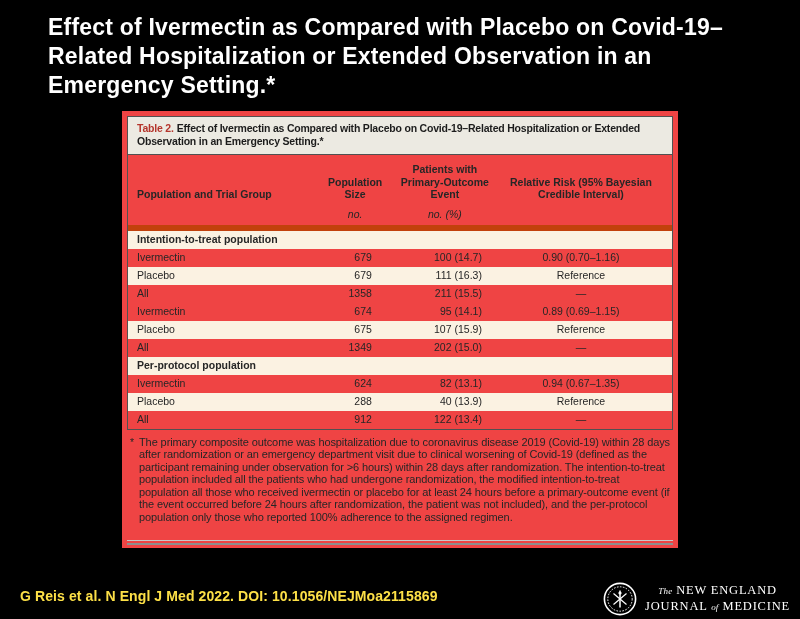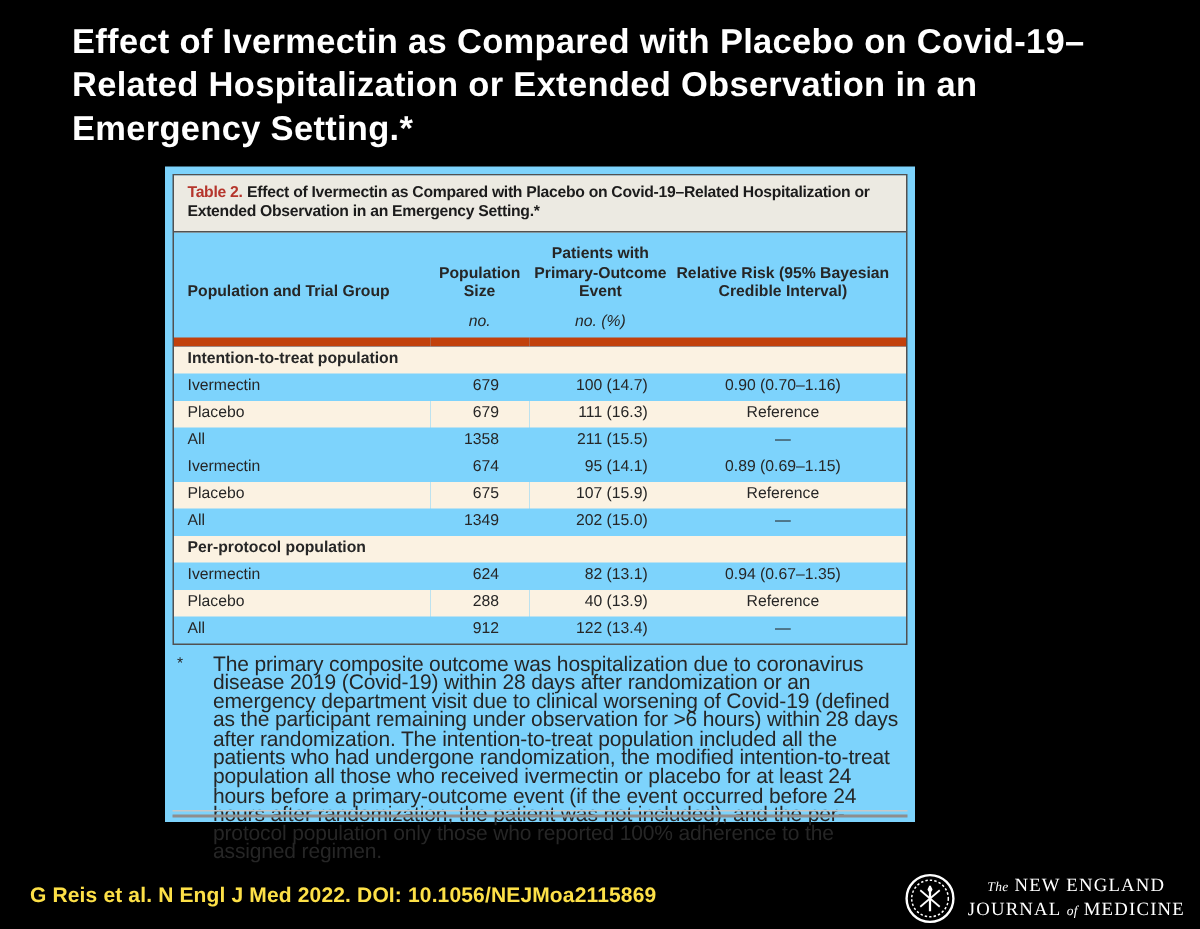--- a/index.html
+++ b/index.html
@@ -4,22 +4,22 @@
 <style>
   html,body{margin:0;padding:0;background:#000;}
   .stage{position:relative;width:800px;height:619px;background:#000;overflow:hidden;
          font-family:"Liberation Sans",sans-serif;}
 
   
   .page-title{position:absolute;left:48px;top:13px;color:#fff;font-weight:bold;
               font-size:23px;line-height:29px;letter-spacing:.2px;white-space:nowrap;}
 
   
-  .panel{position:absolute;left:110px;top:111px;width:500px;height:437px;
-         background:#7dd3fc;box-sizing:border-box;padding:5px;}
+  .panel{position:absolute;left:122px;top:111px;width:556px;height:437px;
+         background:#ef4444;box-sizing:border-box;padding:5px;}
 
   .tablebox{border:1.5px solid #515151;}
 
   .tcaption{background:#ECEAE2;border-bottom:1.5px solid #515151;
             padding:5px 9px 6px 9px;font-size:10.5px;font-weight:bold;
             line-height:13px;color:#1c1c1c;letter-spacing:-.2px;}
   .tlabel{color:#B5352C;margin-right:3px;}
 
   table{width:100%;border-collapse:collapse;table-layout:fixed;color:#262626;}
   th,td{font-size:10.5px;overflow:hidden;}
@@ -33,21 +33,21 @@
   td.g{text-align:left;padding-left:9px;}
   td.n2{text-align:right;padding-right:20px;}
   td.n3{text-align:right;padding-right:16px;}
   td.rr{text-align:center;}
   tr.sec td{font-weight:bold;background:#FBF2E2;}
   tr.sec.first td{border-top:6px solid #c2410c;}
   tr.beige td{background:#FBF2E2;}
 
   .footnote{display:flex;margin:6px 2px 0 3px;color:#262626;}
   .fn-marker{width:9px;flex:none;font-size:10.5px;line-height:12.6px;}
-  .fn-text{flex:1;font-size:14px;line-height:12.6px;letter-spacing:-.1px;margin-left:15px;}
+  .fn-text{flex:1;font-size:11px;line-height:12.6px;letter-spacing:-.1px;}
 
   .bottomrule{position:absolute;left:5px;right:5px;bottom:3px;height:2px;
               border-top:1px solid #C8C8C8;border-bottom:2px solid #8E8E8E;}
 
   
   .citation{position:absolute;left:20px;top:588px;color:#fde047;font-weight:bold;
             font-size:14px;letter-spacing:.1px;}
   .brand{position:absolute;right:10px;top:582px;display:flex;align-items:center;
          gap:8px;color:#fff;}
   .brand-text{font-family:"Liberation Serif",serif;font-size:12.5px;

